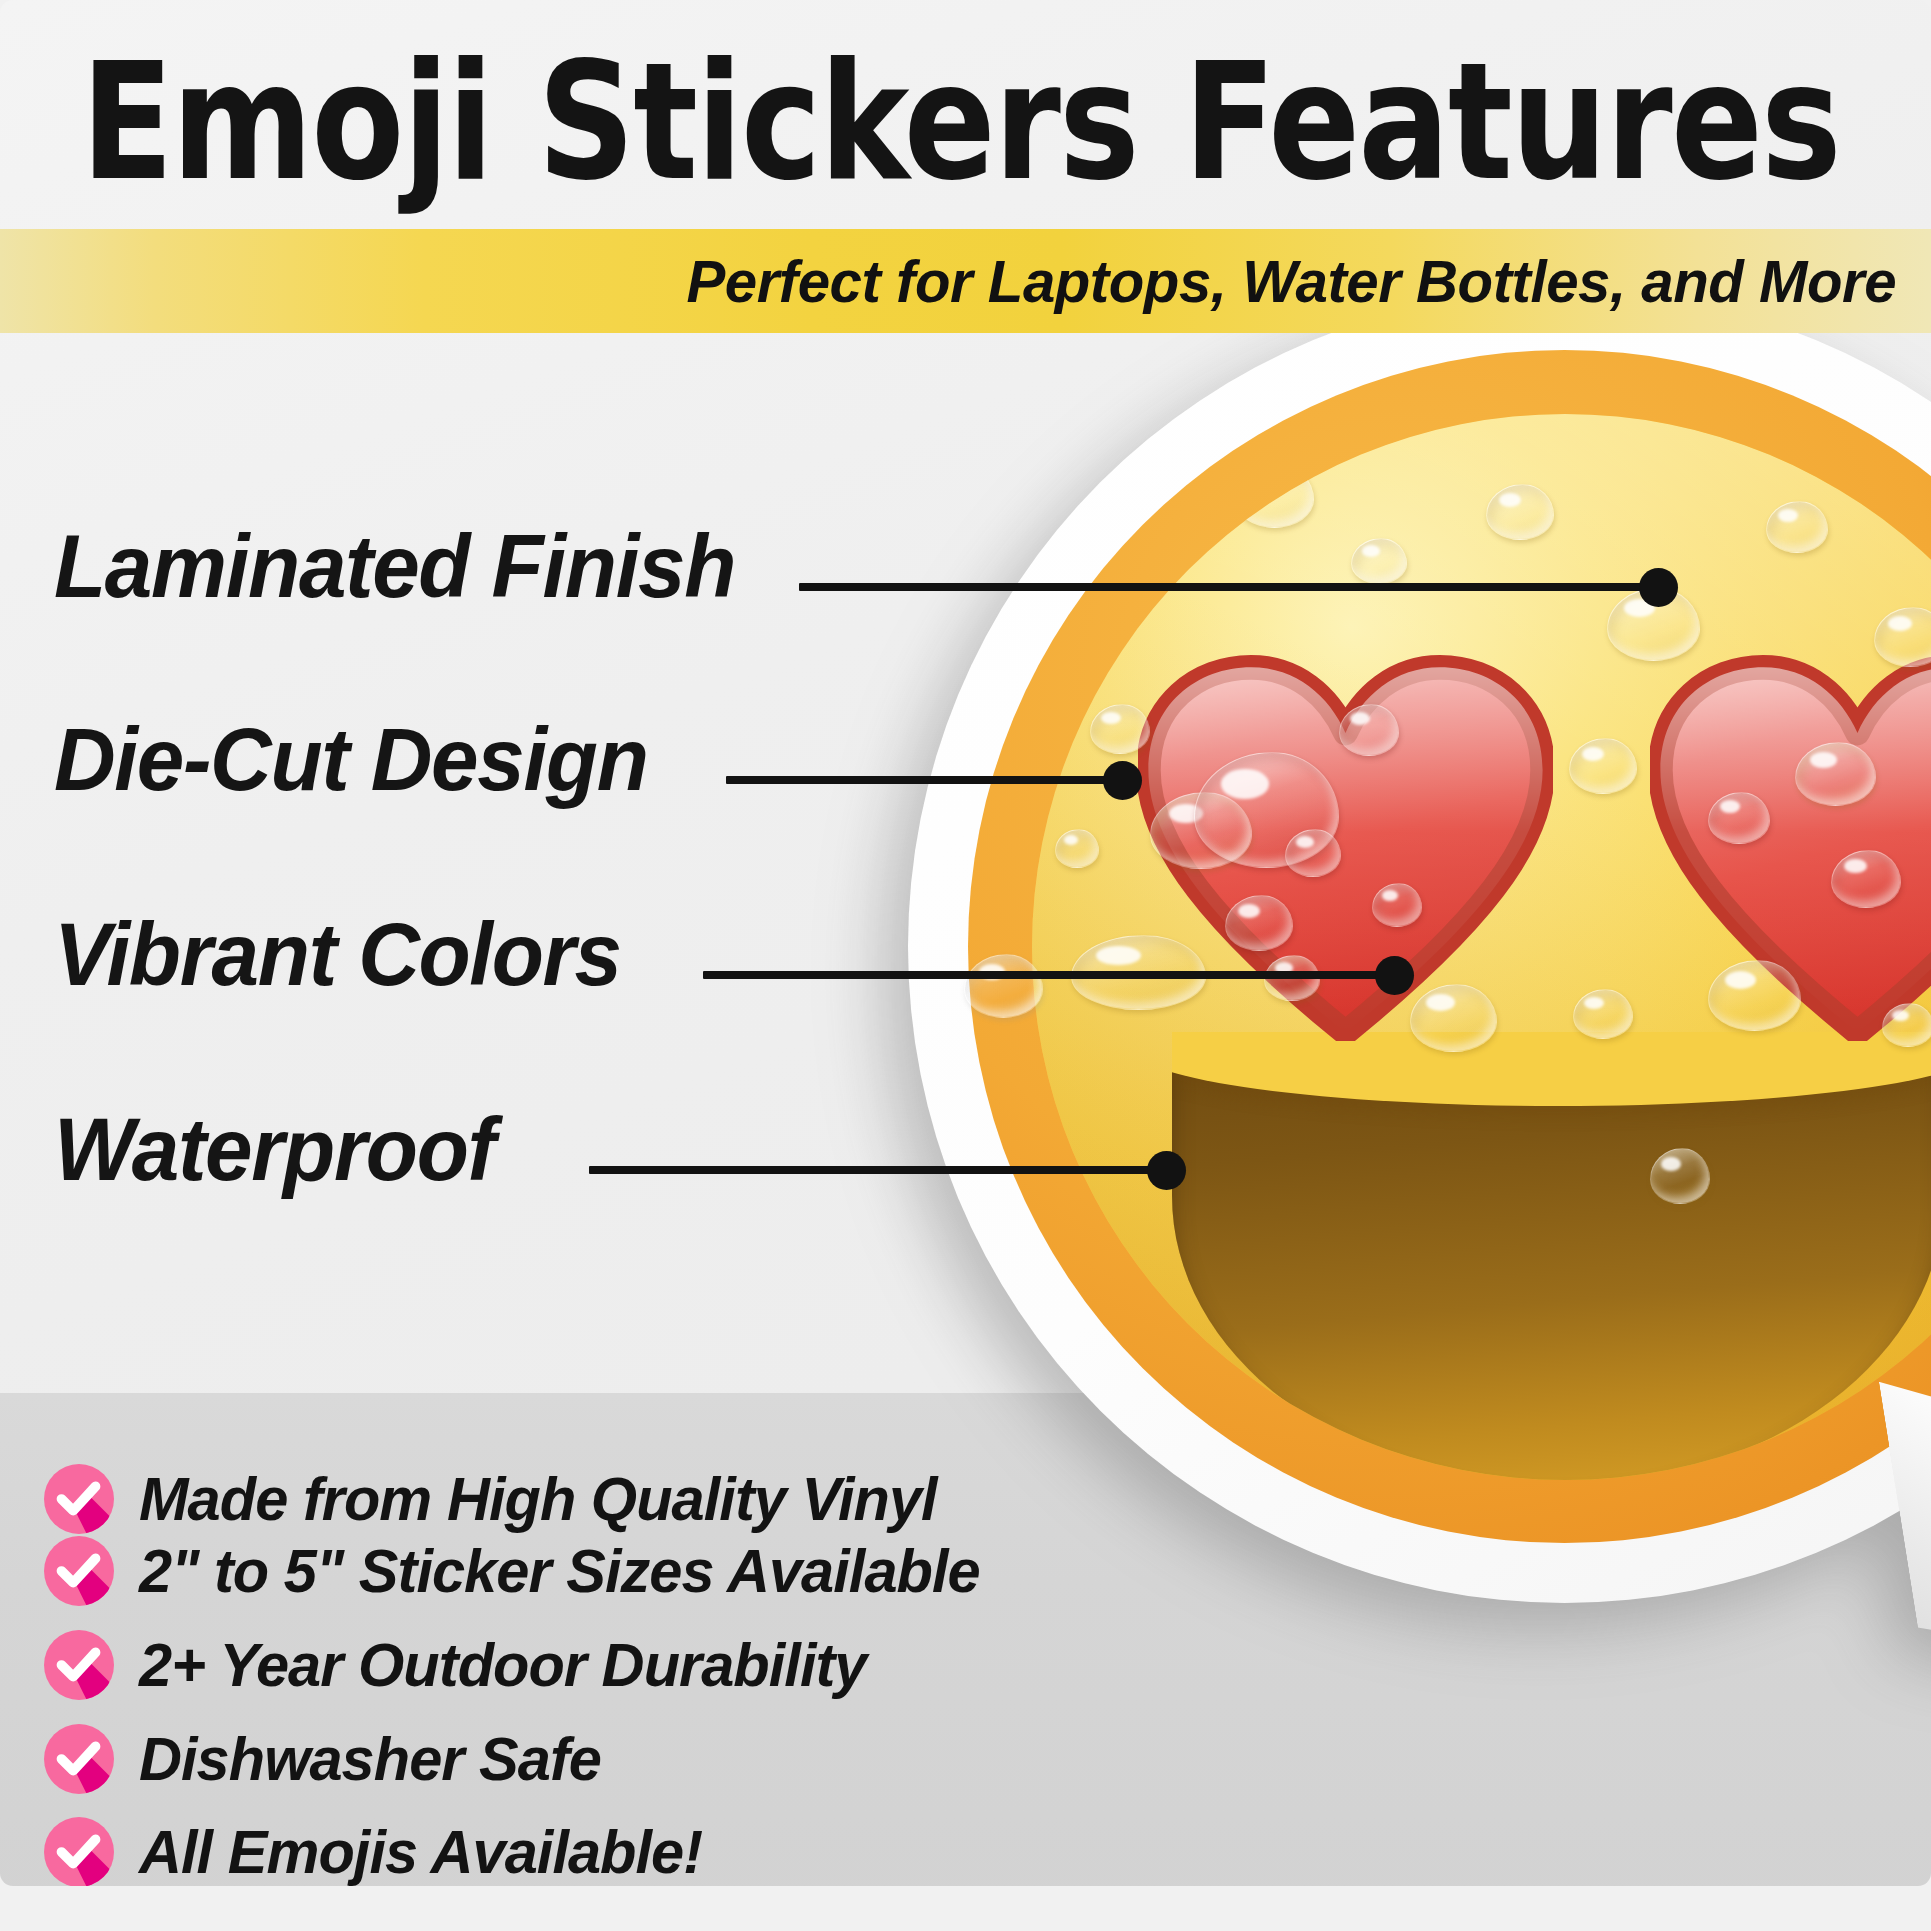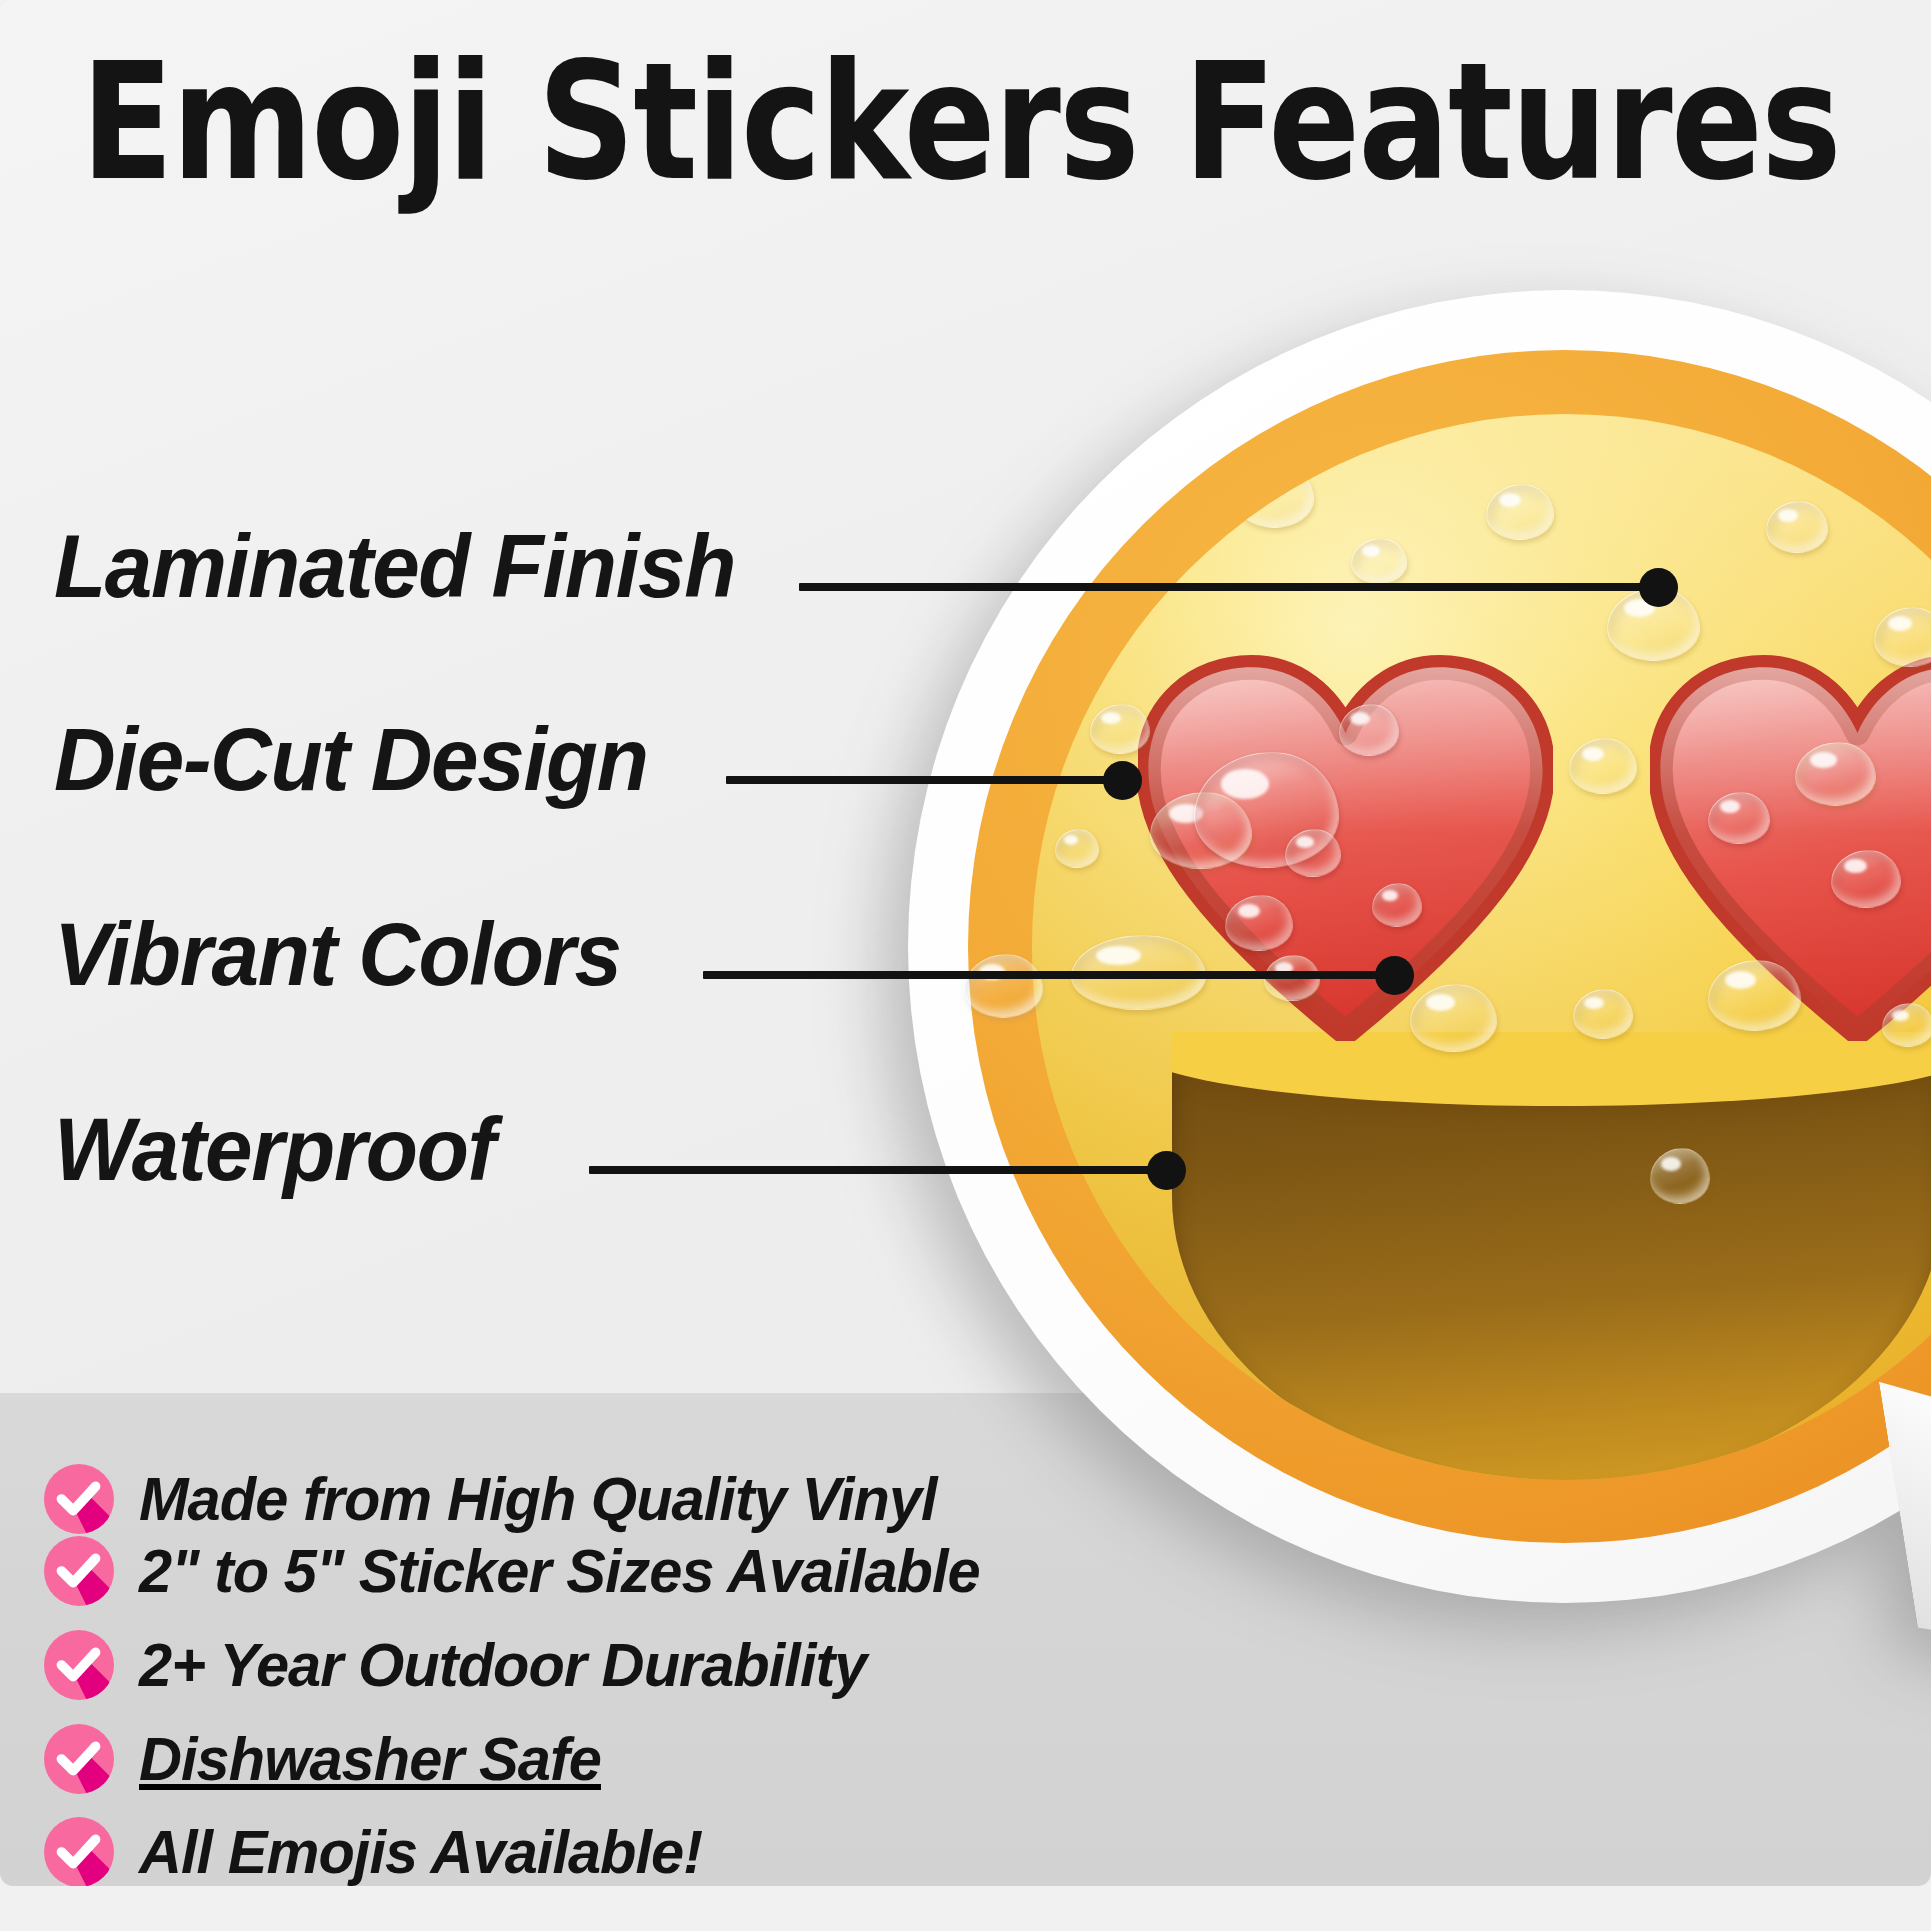--- a/index.html
+++ b/index.html
@@ -284,20 +284,23 @@
       <div class="drop on-red" style="left:799px; top:436px; width:70px;  height:58px;"></div>
     </div>
 
     <div class="drop on-white" style="position:absolute; left:56px; top:664px; width:79px; height:64px;"></div>
 
     <div class="peel"></div>
   </div>
 
   <div class="header-title">Emoji Stickers Features</div>
 
+  <div class="subbar">
+    <div class="subbar-text">Perfect for Laptops, Water Bottles, and More</div>
+  </div>
 
   <div id="features-layer">
       <div class="feature" style="top: 587px;">
         <div class="feature-label">Laminated Finish</div>
         <div class="leader-line" style="left: 799px; top: -3.9px; width: 855px;"></div>
         <div class="leader-dot" style="left: 1639px; top: -19.3px;"></div>
       </div>
       <div class="feature" style="top: 780px;">
         <div class="feature-label">Die-Cut Design</div>
         <div class="leader-line" style="left: 726px; top: -3.9px; width: 392px;"></div>
@@ -345,21 +348,21 @@
           <svg class="shadow" viewBox="0 0 72 72" xmlns="http://www.w3.org/2000/svg">
             <path d="M30 44 L44 30 L72 58 L72 72 L44 72 Z" fill="#e3007f"></path>
             <path d="M18 32 L30 44 L44 72 L26 72 L14 40 Z" fill="#e3007f" opacity="0"></path>
           </svg>
           <svg class="tick" viewBox="0 0 72 72" xmlns="http://www.w3.org/2000/svg">
             <path d="M18 36 L30 48 L53 23" fill="none" stroke="#ffffff" stroke-width="10" stroke-linecap="round" stroke-linejoin="round"></path>
           </svg>
         </div>
         <div class="check-text">2+ Year Outdoor Durability</div>
       </div>
-      <div class="check-item" style="top: 1718px; text-decoration: underline;">
+      <div class="check-item" style="top: 1718px;">
         <div class="check-badge" style="background: rgb(248, 105, 159);">
           <svg class="shadow" viewBox="0 0 72 72" xmlns="http://www.w3.org/2000/svg">
             <path d="M30 44 L44 30 L72 58 L72 72 L44 72 Z" fill="#e3007f"></path>
             <path d="M18 32 L30 44 L44 72 L26 72 L14 40 Z" fill="#e3007f" opacity="0"></path>
           </svg>
           <svg class="tick" viewBox="0 0 72 72" xmlns="http://www.w3.org/2000/svg">
             <path d="M18 36 L30 48 L53 23" fill="none" stroke="#ffffff" stroke-width="10" stroke-linecap="round" stroke-linejoin="round"></path>
           </svg>
         </div>
         <div class="check-text">Dishwasher Safe</div>

